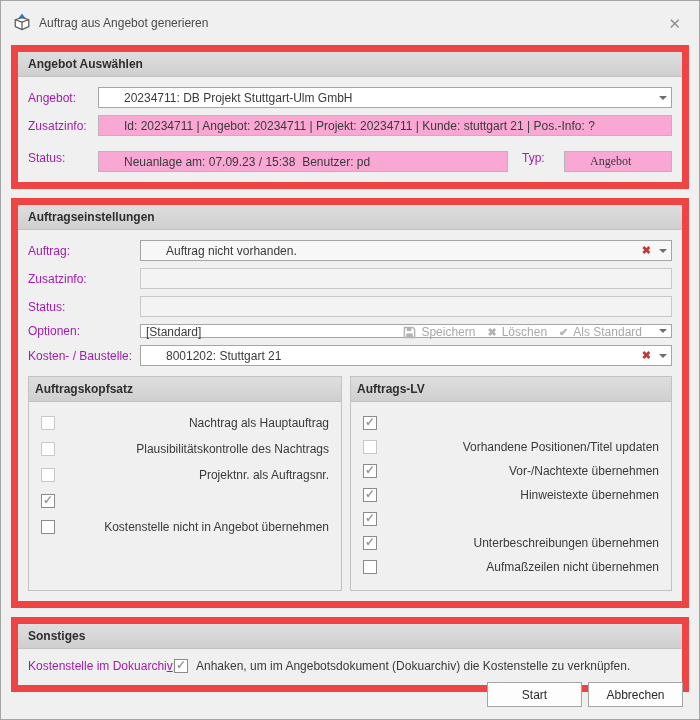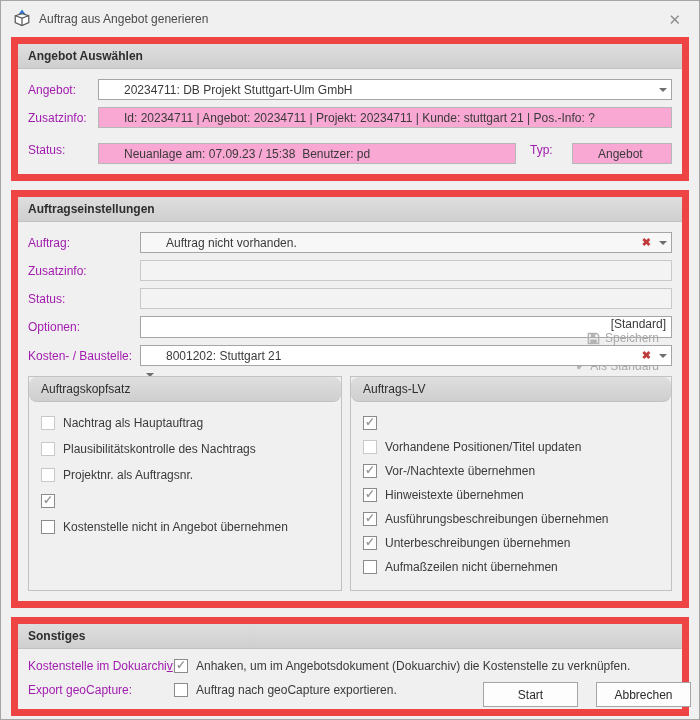--- a/index.html
+++ b/index.html
@@ -1,20 +1,20 @@
 <!DOCTYPE html>
 <html><head>
 <meta charset="utf-8">
 <style>
   html,body{margin:0;padding:0;background:#e8e8e8;}
   body{width:700px;height:720px;font-family:"Liberation Sans",sans-serif;font-size:12px;color:#3a3a3a;}
   .window{position:relative;width:700px;height:720px;box-sizing:border-box;border:1px solid #a5a5a5;background:#f0f0f0;overflow:hidden;}
 
   
-  .titlebar{height:36px;display:flex;align-items:center;padding:0 12px;}
+  .titlebar{height:44px;display:flex;align-items:center;padding:0 12px;}
   .titlebar .title{margin-left:8px;color:#4b4b4b;}
   .close-btn{margin-left:auto;color:#8f8f8f;font-size:15px;line-height:15px;padding:2px 6px;cursor:default;}
 
   .content{padding:0 10px;}
 
   
   .panel{border:7px solid #ef4444;margin-bottom:9px;background:#f0f0f0;}
   .panel-header{background:linear-gradient(#dedede,#cfcfcf);border-bottom:1px solid #c2c2c2;font-weight:bold;color:#2e2e2e;padding:5px 10px;}
   .panel-body{padding:10px;}
 
@@ -29,51 +29,51 @@
   .field.dis{background:#f3f3f3;border-color:#c9c9c9;}
   .field.soft{background:#f7f7f7;}
 
   .arrow-cell{width:17px;display:flex;justify-content:center;align-items:center;align-self:stretch;}
   .tri{width:0;height:0;border-left:4px solid transparent;border-right:4px solid transparent;border-top:4px solid #6e6e6e;}
   .clear-x{color:#bf3a3a;font-weight:bold;font-size:11px;padding:0 3px;}
 
   .status-flex{display:flex;align-items:center;}
   .status-flex .field{flex:1;margin-top:8px;}
   .typ-lbl{margin:0 10px 0 14px;width:32px;}
-  .typ-field{width:100px;flex:none !important;}
-
-  
-  .opt-field{box-sizing:border-box;height:22px;display:flex;align-items:flex-end;background:#fff;border:1px solid #a5a5a5;flex-direction:column;}
+  .typ-field{width:108px;flex:none !important;font-family:Liberation Serif, serif;}
+
+  
+  .opt-field{box-sizing:border-box;height:14px;display:flex;align-items:flex-start;background:#fff;border:1px solid #a5a5a5;}
   .opt-field .val{padding:0 5px;}
   .opt-field .spacer{flex:1;}
   .mini-btn{display:flex;align-items:center;gap:5px;color:#a9a9a9;margin-right:12px;white-space:nowrap;}
   .mini-btn .glyph{color:#b3b3b3;font-size:11px;font-weight:bold;}
   .mini-btn svg{display:block;}
 
   
   .boxes{display:flex;gap:8px;margin-top:10px;}
   .box{border:1px solid #c2c2c2;background:#f0f0f0;}
   .box-left{width:312px;}
   .box-right{flex:1;}
-  .box-header{background:linear-gradient(#dedede,#cfcfcf);border-bottom:1px solid #c2c2c2;font-weight:normal;color:#2e2e2e;padding:5px 12px;border-radius:8px;}
+  .box-header{background:linear-gradient(#dedede,#cfcfcf);border-bottom:1px solid #c2c2c2;font-weight:bold;color:#2e2e2e;padding:5px 6px;}
   .box-body{padding:14px 12px 6px 12px;}
-  .cb-row{display:flex;align-items:center;margin-bottom:12px;}
+  .cb-row{display:flex;align-items:center;margin-bottom:12px;justify-content:space-between;}
   .box-right .cb-row{margin-bottom:10px;}
   .cb{box-sizing:border-box;width:14px;height:14px;border:1px solid #8b8b8b;background:#fff;margin-right:8px;position:relative;flex:none;}
   .cb.dim{border-color:#c9c9c9;}
   .cb.checked::after{content:"\2713";position:absolute;left:0;top:-2px;width:12px;text-align:center;color:#9a9a9a;font-size:12px;font-weight:bold;}
 
   
   .so-row{display:flex;align-items:center;margin-bottom:10px;}
   .so-row:last-child{margin-bottom:2px;}
   .so-lbl{width:146px;flex:none;}
   .u{text-decoration:underline;}
 
   
-  .footer{position:absolute;right:8px;bottom:12px;display:flex;gap:18px;border-radius:6px;}
+  .footer{position:absolute;right:16px;bottom:12px;display:flex;gap:6px;border-radius:6px;}
   .btn{box-sizing:border-box;width:95px;height:25px;background:#fdfdfd;border:1px solid #a5a5a5;display:flex;align-items:center;justify-content:center;color:#2b2b2b;cursor:default;}
 </style>
 </head>
 <body>
 
 <div class="window">
 
   <div class="titlebar">
     <span>
       <svg width="18" height="18" viewBox="0 0 16 16">
@@ -226,21 +226,20 @@
               <div class="cb-row">
                 <span class="cb checked"></span>
                 <span>Vor-/Nachtexte übernehmen</span>
               </div>
               <div class="cb-row">
                 <span class="cb checked"></span>
                 <span>Hinweistexte übernehmen</span>
               </div>
               <div class="cb-row">
                 <span class="cb checked"></span>
-                <span>Ausführungsbeschreibungen übernehmen</span>
               </div>
               <div class="cb-row">
                 <span class="cb checked"></span>
                 <span>Unterbeschreibungen übernehmen</span>
               </div>
               <div class="cb-row">
                 <span class="cb"></span>
                 <span>Aufmaßzeilen nicht übernehmen</span>
               </div>
             </div>
@@ -251,25 +250,20 @@
     </div>
 
     <div class="panel">
       <div class="panel-header">Sonstiges</div>
       <div class="panel-body">
         <div class="so-row">
           <span class="lbl so-lbl"><span>Kostenstelle im Dokuarchi</span><span class="u">v</span><span>:</span></span>
           <span class="cb checked"></span>
           <span>Anhaken, um im Angebotsdokument (Dokuarchiv) die Kostenstelle zu verknüpfen.</span>
         </div>
-        <div class="so-row">
-          <span class="lbl so-lbl">Export geoCapture:</span>
-          <span class="cb"></span>
-          <span>Auftrag nach geoCapture exportieren.</span>
-        </div>
       </div>
     </div>
 
   </div>
 
   <div class="footer">
     <div class="btn">Start</div>
     <div class="btn">Abbrechen</div>
   </div>
 

